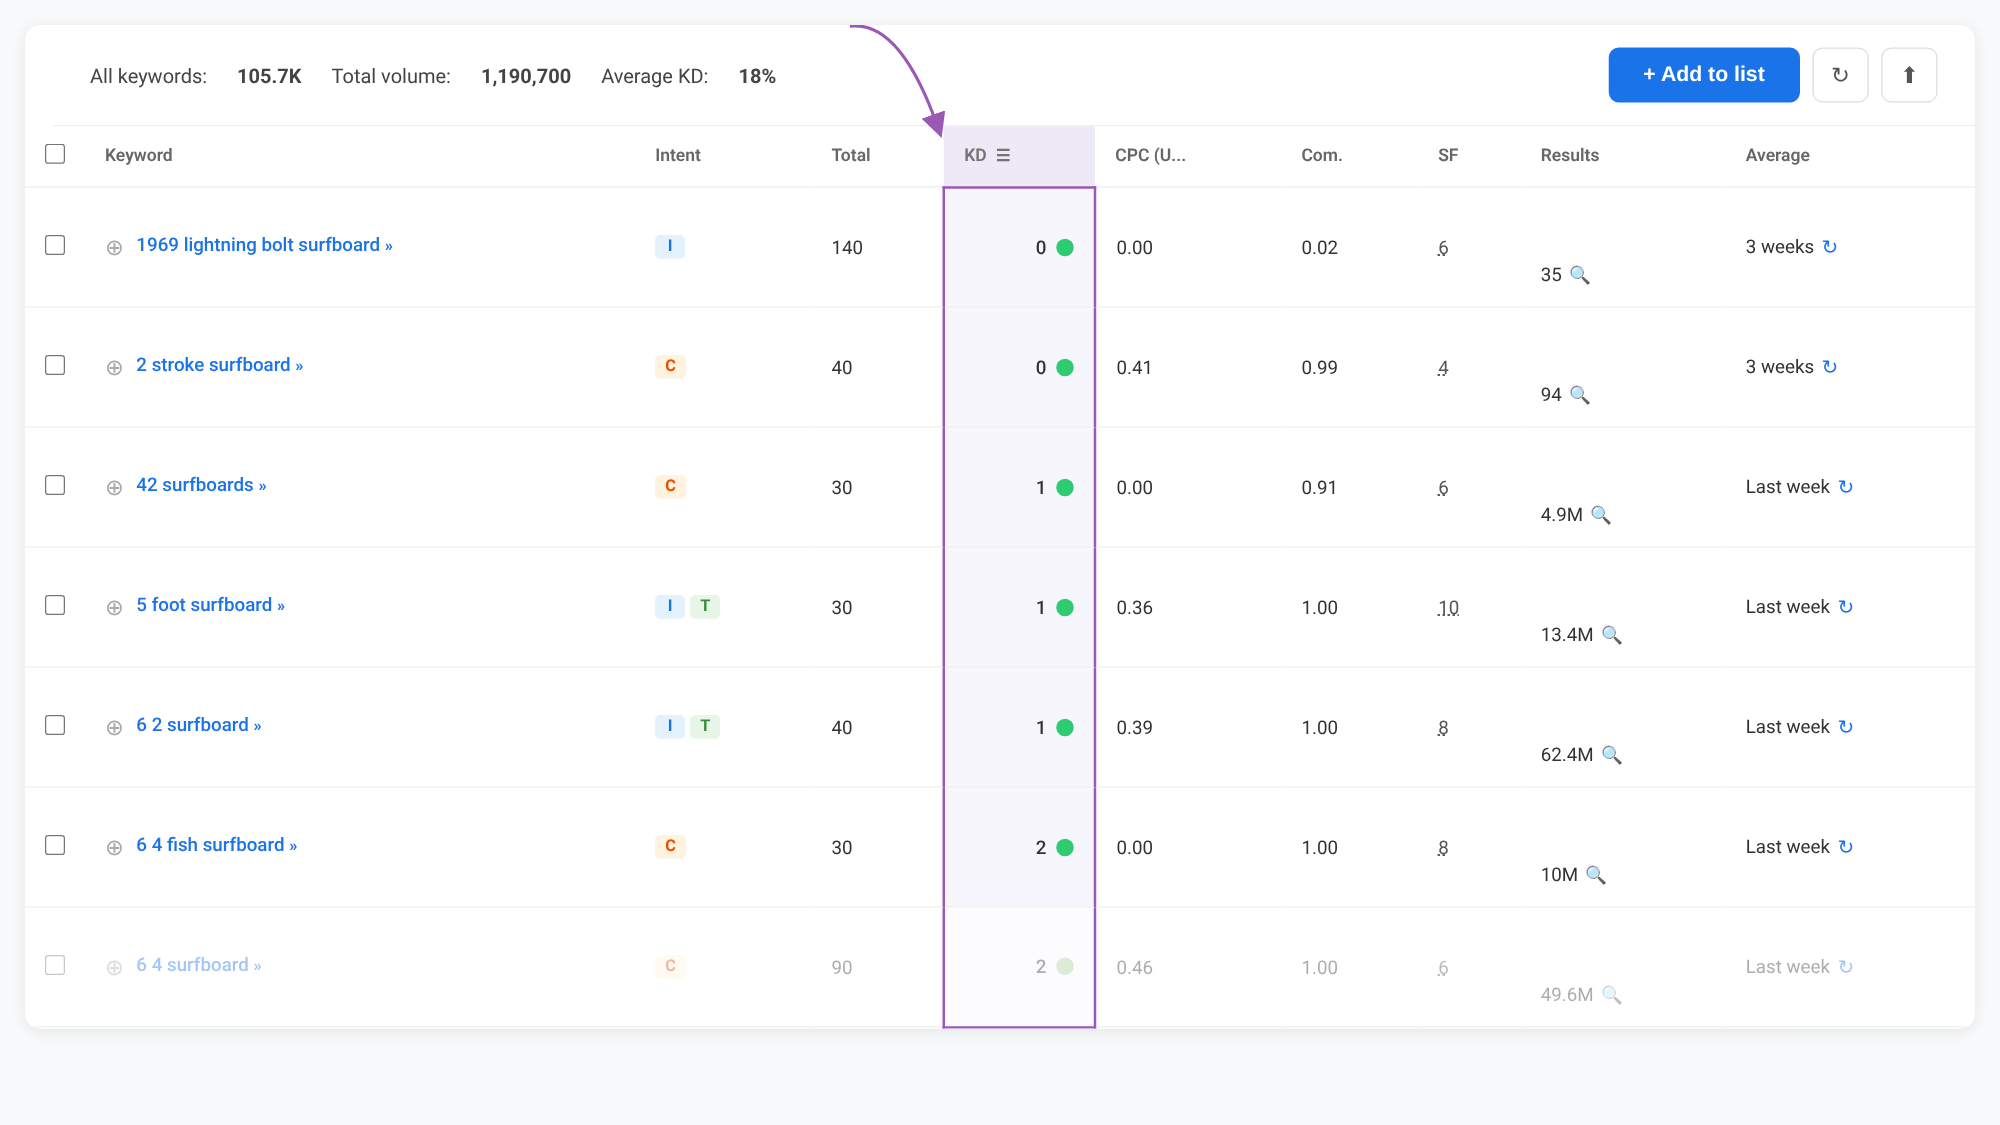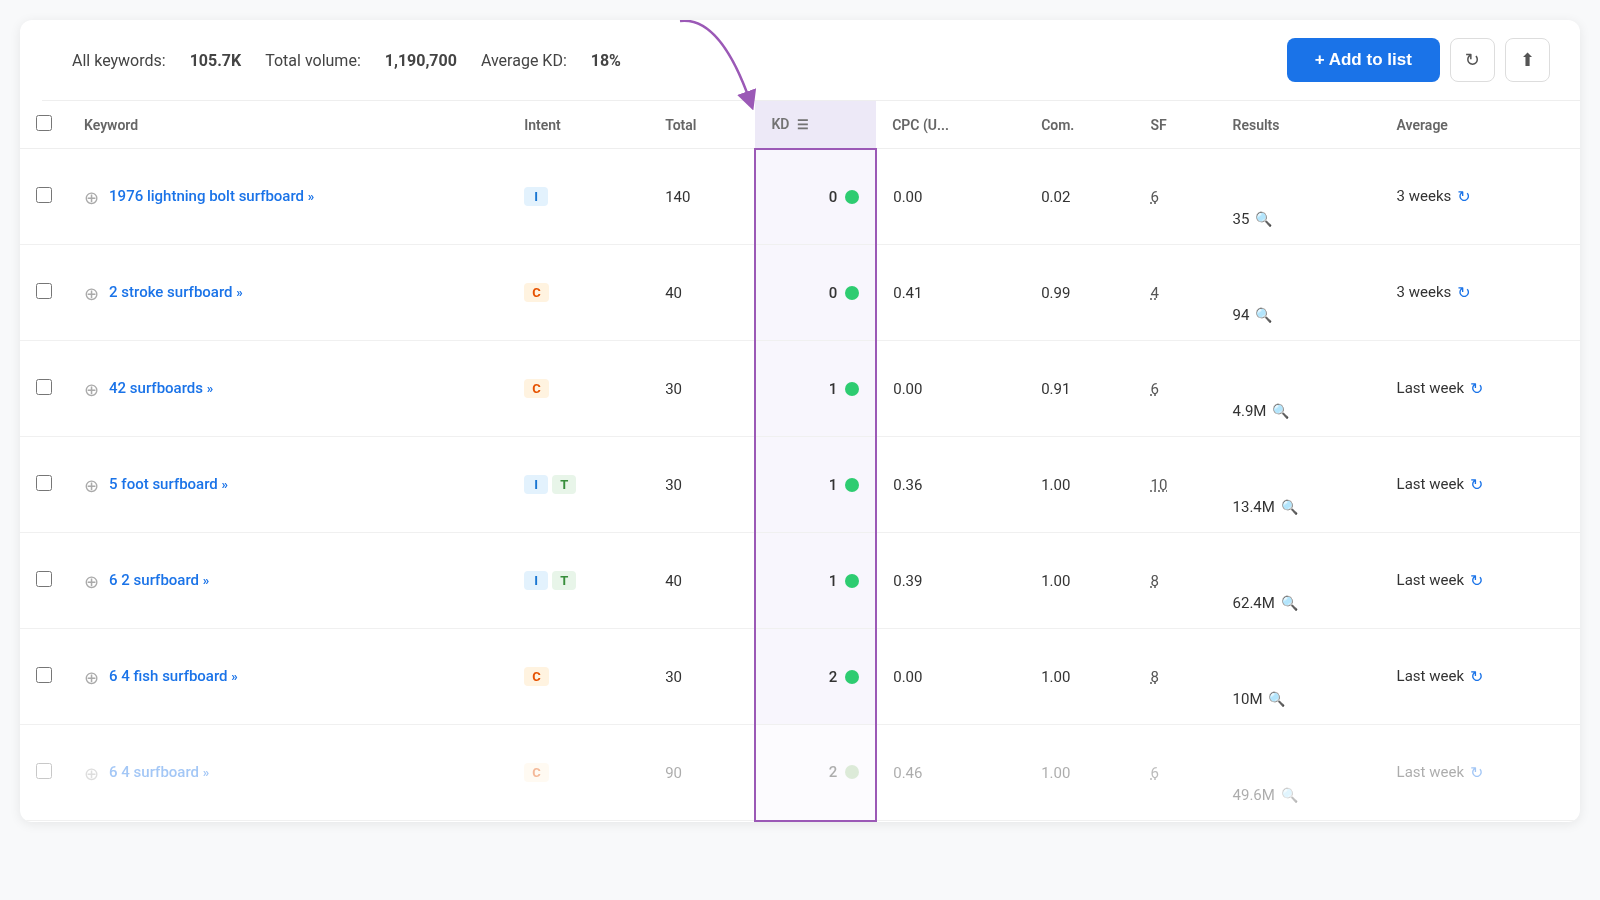--- a/index.html
+++ b/index.html
@@ -256,21 +256,21 @@
             <th>Average</th>
           </tr>
         </thead>
         <tbody id="table-body">
         <tr>
               <td class="checkbox-col"><input type="checkbox" style=""></td>
               <td>
     <div class="keyword-cell">
       <span class="add-icon">⊕</span>
       <div>
-        <a class="keyword-link" href="#">1976 lightning bolt surfboard</a>
+        <a class="keyword-link" href="#">1969 lightning bolt surfboard</a>
         <span class="chevron-right"> »</span>
       </div>
     </div>
               </td>
               <td>
                 <div class="intent-group">
                   <span class="intent-badge intent-i">I</span>
                 </div>
               </td>
               <td>140</td>

